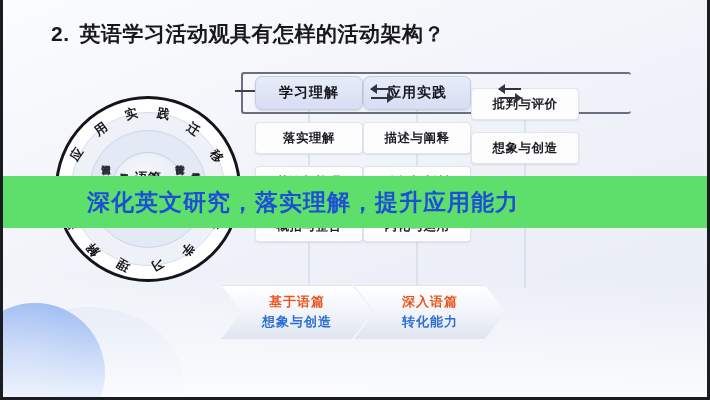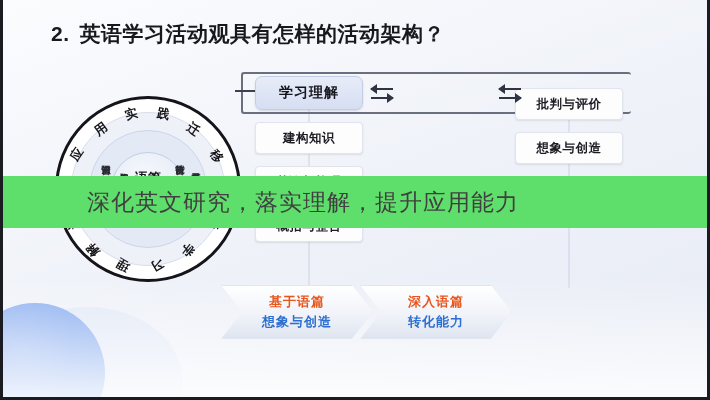--- a/index.html
+++ b/index.html
@@ -104,21 +104,21 @@
   .flow-in-arrow::after {
     content: ""; position: absolute; right: -1px; top: -4px;
     border-left: 7px solid #3d4252;
     border-top: 5px solid transparent;
     border-bottom: 5px solid transparent;
   }
 
   .flow-cols {
     position: absolute; left: 252px; top: 76px;
     width: 368px;
-    display: flex; justify-content: space-between; gap: 32px;
+    display: flex; justify-content: flex-start;
   }
   .flow-col { width: 108px; position: relative; }
 
   .node-top {
     height: 34px; border-radius: 7px;
     background: linear-gradient(to bottom, #e7ecf8 0%, #d6def2 100%);
     border: 1px solid #c2cde6;
     box-shadow: 0 1px 2px rgba(60,72,110,.18);
     display: flex; align-items: center; justify-content: center;
     font-size: 14px; font-weight: 700; color: #15151b;
@@ -175,41 +175,41 @@
     position: absolute; top: 0;
     width: 152px; height: 54px;
     background: linear-gradient(to bottom, #ffffff 0%, #f0f3f9 55%, #dfe5f0 100%);
     border: 1px solid #e1e6ef;
     clip-path: polygon(0 0, 86% 0, 100% 50%, 86% 100%, 0 100%, 14% 50%);
     display: flex; flex-direction: column;
     align-items: center; justify-content: center;
     box-shadow: 0 2px 3px rgba(90,100,130,.12);
   }
   .chev.c1 { left: 0; }
-  .chev.c2 { left: 139px; text-align: right; }
+  .chev.c2 { left: 133px; text-align: right; }
   .chev.c3 { left: 266px; }
   .chev .l1 {
     font-size: 13px; font-weight: 700; color: #e8551c; letter-spacing: 1px;
   }
   .chev .l2 {
     font-size: 13px; font-weight: 700; color: #2d6fd0; letter-spacing: 1px;
     margin-top: 2px;
   }
 
   
   .sub-banner {
     position: absolute; left: 0; top: 176px;
     width: 710px; height: 52px;
     background: #5ede6a;
     display: flex; align-items: center;
     z-index: 40;
   }
   .sub-banner-text {
     margin-left: 84px;
-    font-size: 23px; font-weight: 400; color: #404040;
+    font-size: 23px; font-weight: 700; color: #1d4ed8;
     letter-spacing: 1px; white-space: nowrap;
   }
 </style>
 </head>
 <body>
 
 <div class="bg-blob-bl2"></div>
 <div class="bg-blob-bl"></div>
 <div class="bg-sheen"></div>
 
@@ -250,25 +250,32 @@
 </div>
 
 <div class="flow-frame"></div>
 <div class="flow-in-arrow"></div>
 
 <div class="flow-cols">
 
   <div class="flow-col">
     <div class="col-stem"></div>
     <div class="node-top">学习理解</div>
-    <div class="node-sub">建构知识</div>
+    <div class="node-sub">落实理解</div>
     <div class="node-sub">获取与梳理</div>
     <div class="node-sub">概括与整合</div>
   </div>
 
+  <div class="flow-col">
+    <div class="col-stem"></div>
+    <div class="node-top">应用实践</div>
+    <div class="node-sub">描述与阐释</div>
+    <div class="node-sub">分析与判断</div>
+    <div class="node-sub">内化与运用</div>
+  </div>
 
   <div class="flow-col">
     <div class="col-stem"></div>
     <div class="node-sub">批判与评价</div>
     <div class="node-sub">想象与创造</div>
   </div>
 
 </div>
 
 <div class="dbl-arrow a1">

